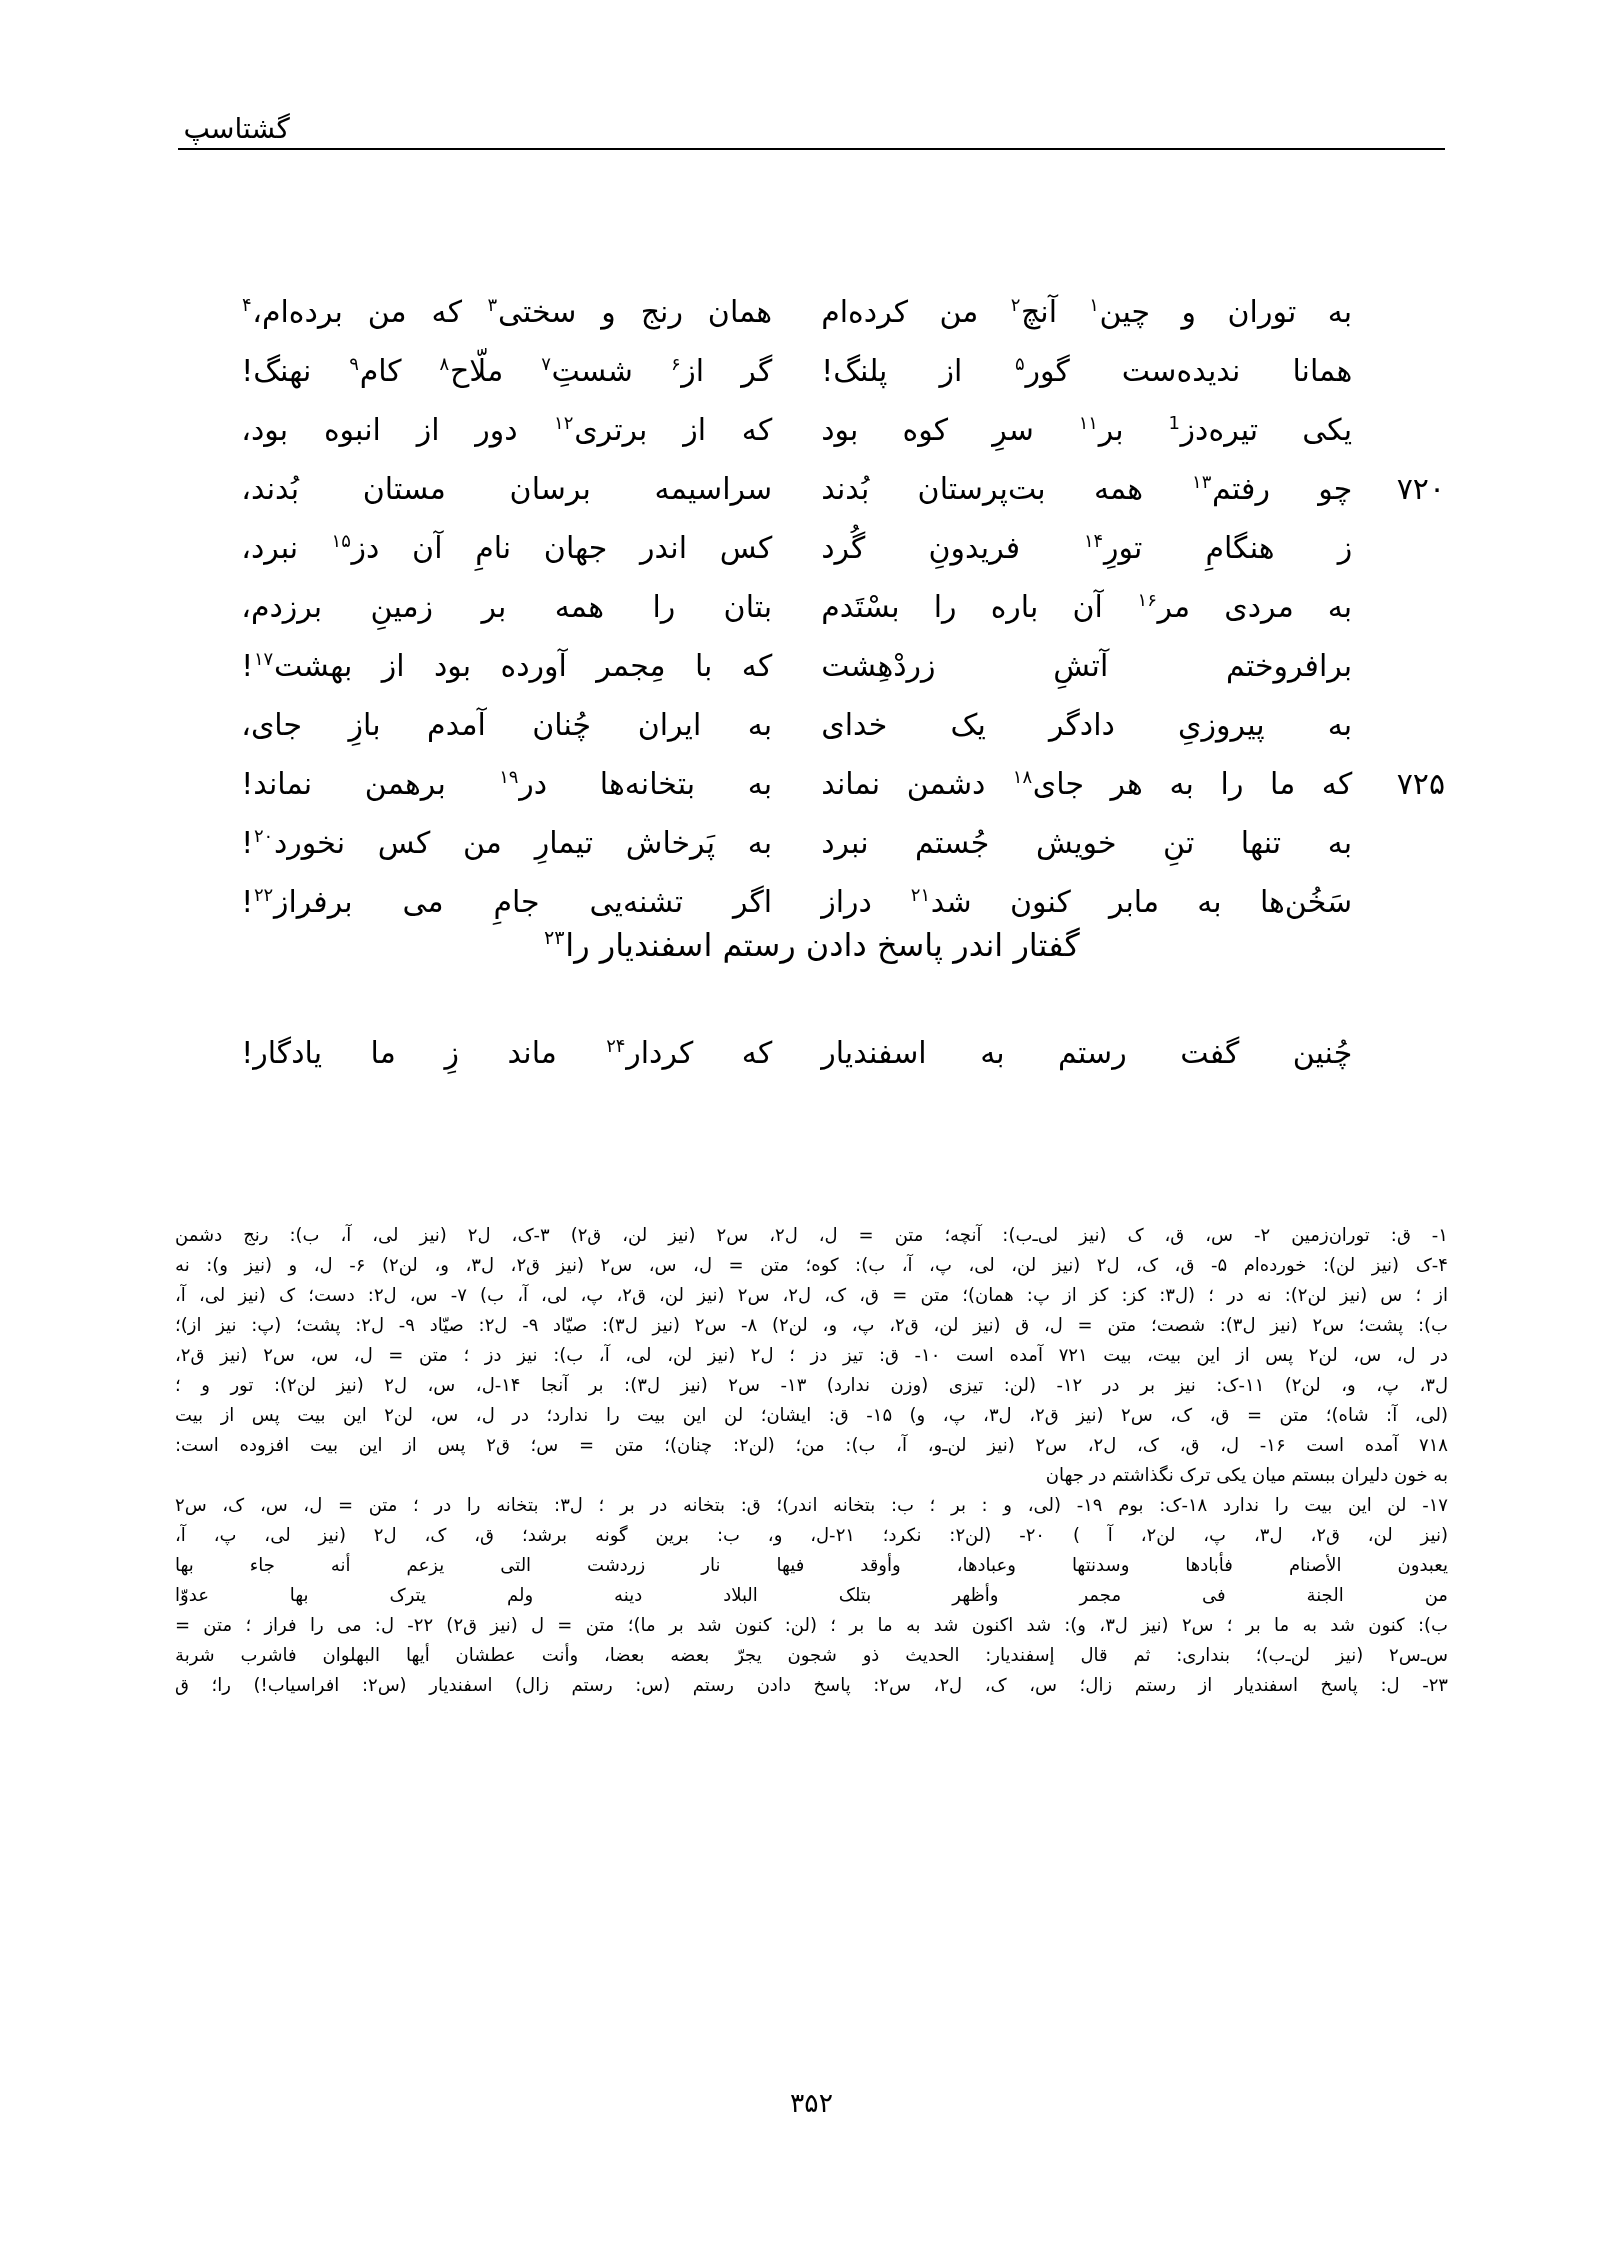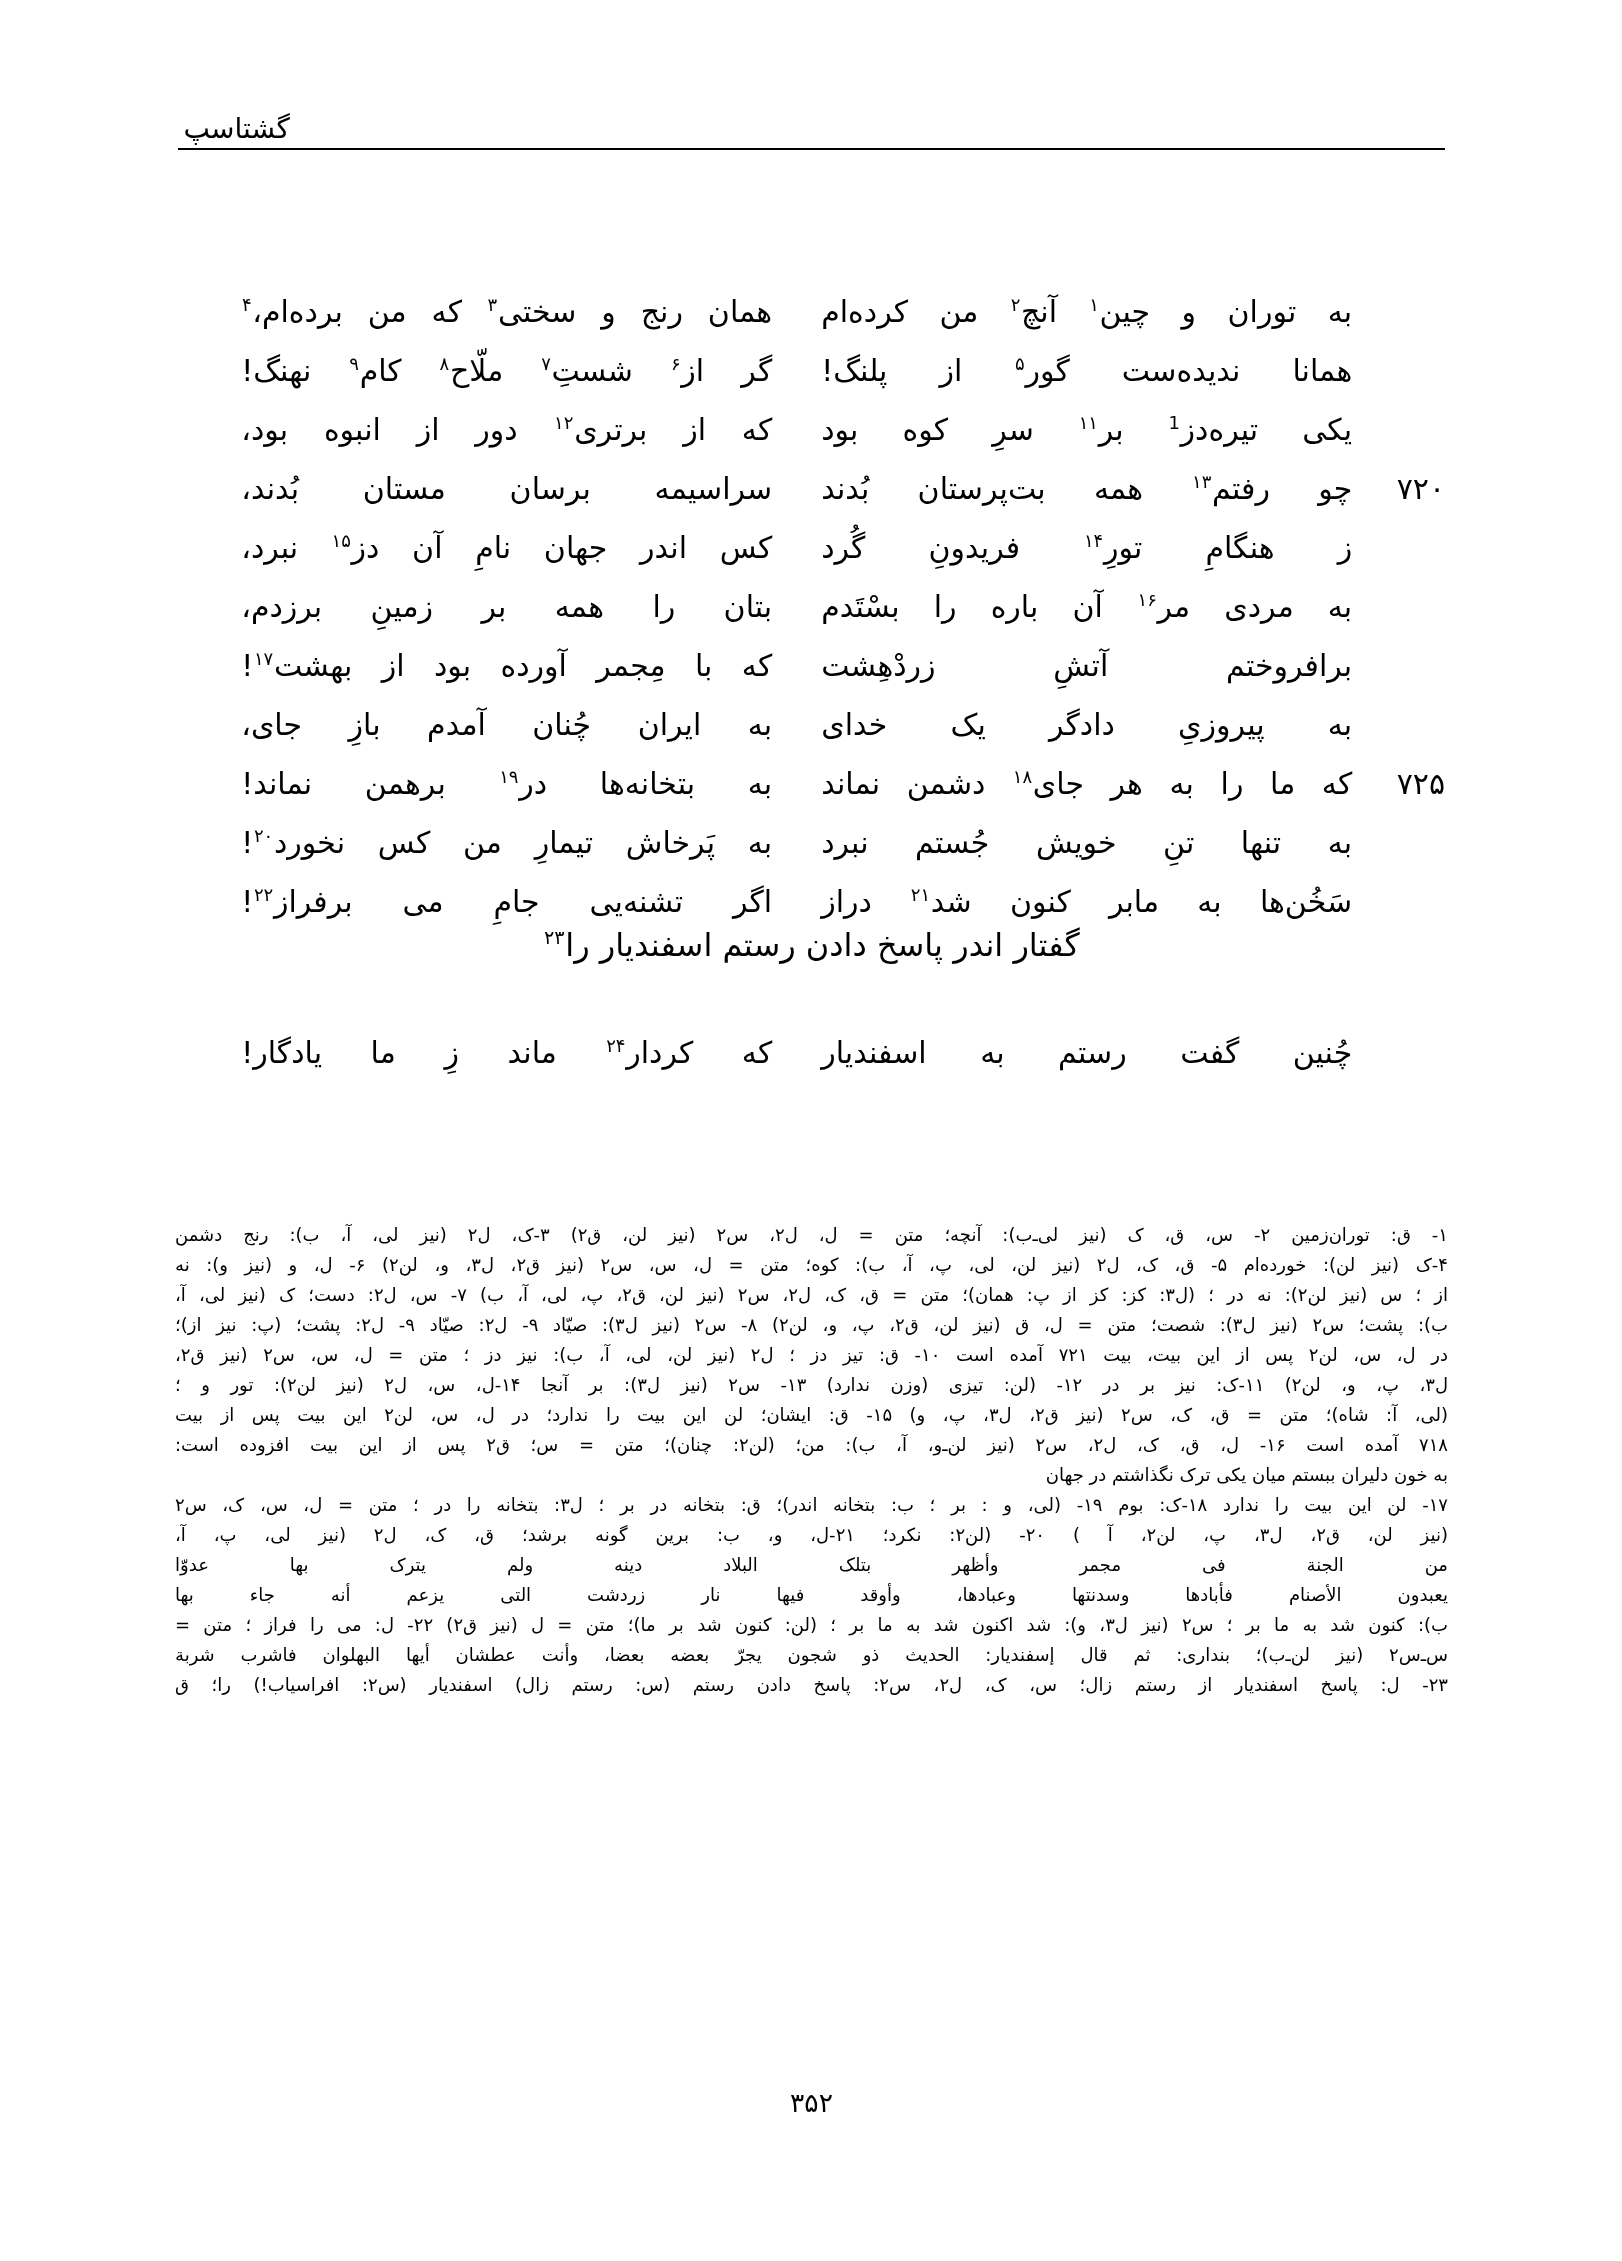--- a/index.html
+++ b/index.html
@@ -224,22 +224,22 @@
       <div class="app-para">۴-ک (نیز لن): خورده‌ام ۵- ق، ک، ل۲ (نیز لن، لی، پ، آ، ب): کوه؛ متن = ل، س، س۲ (نیز ق۲، ل۳، و، لن۲)  ۶- ل، و (نیز و): نه</div>
       <div class="app-para">از ؛ س (نیز لن۲): نه در ؛ (ل۳: کز: کز از پ: همان)؛ متن = ق، ک، ل۲، س۲ (نیز لن، ق۲، پ، لی، آ، ب)  ۷- س، ل۲: دست؛ ک (نیز لی، آ،</div>
       <div class="app-para">ب): پشت؛ س۲ (نیز ل۳): شصت؛ متن = ل، ق (نیز لن، ق۲، پ، و، لن۲)  ۸- س۲ (نیز ل۳): صیّاد  ۹- ل۲: صیّاد  ۹- ل۲: پشت؛ (پ: نیز از)؛</div>
       <div class="app-para">در ل، س، لن۲ پس از این بیت، بیت ۷۲۱ آمده است  ۱۰- ق: تیز دز ؛ ل۲ (نیز لن، لی، آ، ب): نیز دز ؛ متن = ل، س، س۲ (نیز ق۲،</div>
       <div class="app-para">ل۳، پ، و، لن۲)  ۱۱-ک: نیز بر در ۱۲- (لن: تیزی (وزن ندارد)  ۱۳- س۲ (نیز ل۳): بر آنجا  ۱۴-ل، س، ل۲ (نیز لن۲): تور و ؛</div>
       <div class="app-para">(لی، آ: شاه)؛ متن = ق، ک، س۲ (نیز ق۲، ل۳، پ، و)  ۱۵- ق: ایشان؛ لن این بیت را ندارد؛ در ل، س، لن۲ این بیت پس از بیت</div>
       <div class="app-para">۷۱۸ آمده است  ۱۶- ل، ق، ک، ل۲، س۲ (نیز لن‌ـ‌و، آ، ب): من؛ (لن۲: چنان)؛ متن = س؛ ق۲ پس از این بیت افزوده است:</div>
       <div class="app-inset">به خون دلیران ببستم میان      یکی ترک نگذاشتم در جهان</div>
       <div class="app-para">۱۷- لن این بیت را ندارد  ۱۸-ک: بوم  ۱۹- (لی، و : بر ؛ ب: بتخانه اندر)؛ ق: بتخانه در بر ؛ ل۳: بتخانه را در ؛ متن = ل، س، ک، س۲</div>
       <div class="app-para">(نیز لن، ق۲، ل۳، پ، لن۲، آ )  ۲۰- (لن۲: نکرد؛  ۲۱-ل، و، ب: برین گونه برشد؛ ق، ک، ل۲ (نیز لی، پ، آ،</div>
+      <div class="app-para">یعبدون الأصنام فأبادها وسدنتها وعبادها، وأوقد فیها نار زردشت التی یزعم أنه جاء بها</div>
       <div class="app-para">من الجنة فی مجمر وأظهر بتلک البلاد دینه ولم یترک بها عدوّا</div>
-      <div class="app-para">یعبدون الأصنام فأبادها وسدنتها وعبادها، وأوقد فیها نار زردشت التی یزعم أنه جاء بها</div>
       <div class="app-para">ب): کنون شد به ما بر ؛ س۲ (نیز ل۳، و): شد اکنون شد به ما بر ؛ (لن: کنون شد بر ما)؛ متن = ل (نیز ق۲)  ۲۲- ل: می را فراز ؛ متن =</div>
       <div class="app-para">س‌ـ‌س۲ (نیز لن‌ـ‌ب)؛ بنداری: ثم قال إسفندیار: الحدیث ذو شجون یجرّ بعضه بعضا، وأنت عطشان أیها البهلوان فاشرب شربة</div>
       <div class="app-para">۲۳- ل: پاسخ اسفندیار از رستم زال؛ س، ک، ل۲، س۲: پاسخ دادن رستم (س: رستم زال) اسفندیار (س۲: افراسیاب!) را؛ ق</div>
     </div>
 
   <div class="folio">۳۵۲</div>
 
 </div>
 
 

